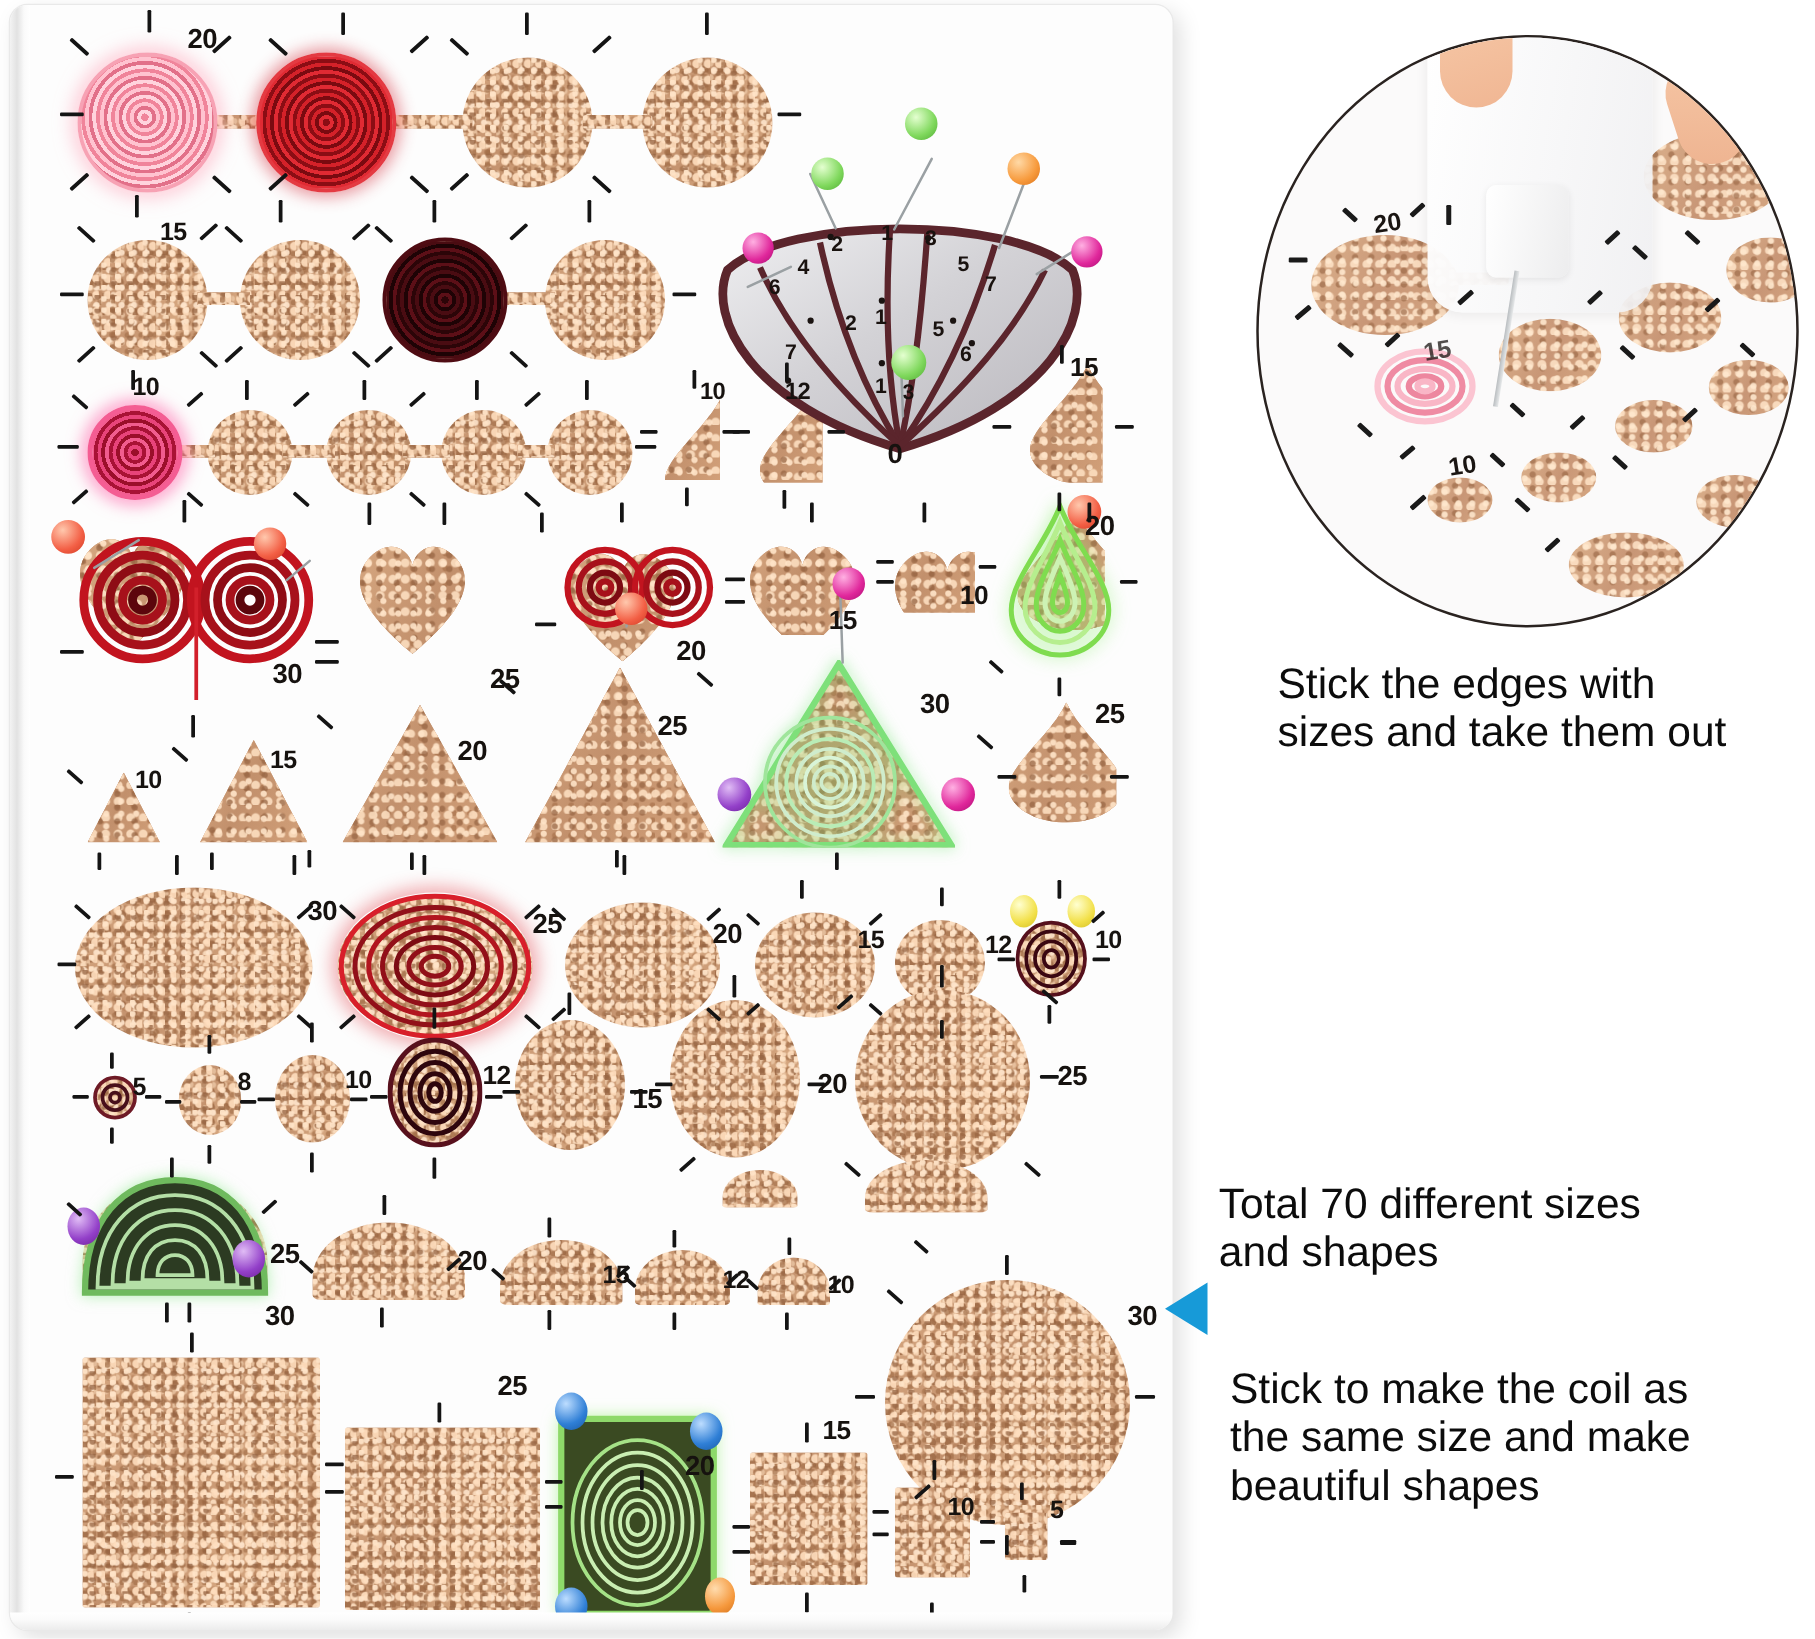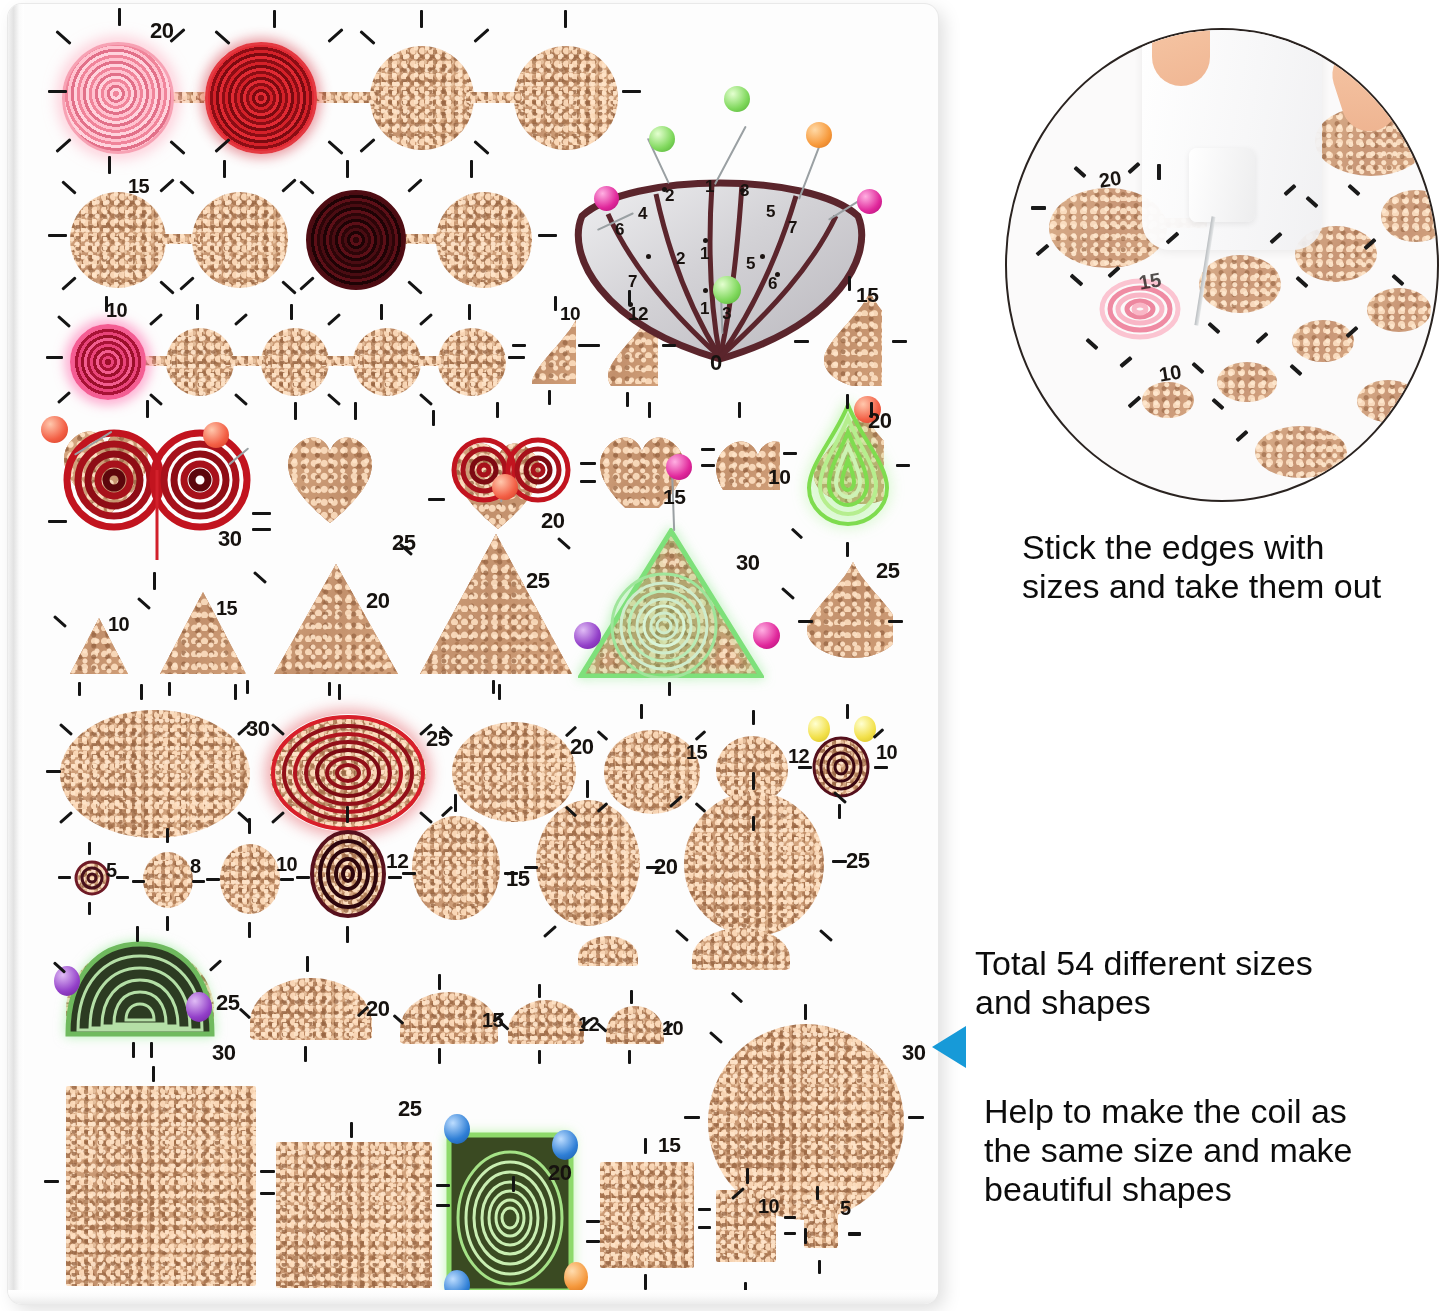--- a/index.html
+++ b/index.html
@@ -847,17 +847,17 @@
   <div class="insettick" style="left:228px;top:404px;width:14px;height:4px;transform:rotate(-42deg);"></div>
 
   <span class="insetnum" style="left:92px;top:138px;transform:rotate(-9deg);">20</span>
   <span class="insetnum" style="left:132px;top:240px;transform:rotate(-10deg);opacity:.75;">15</span>
   <span class="insetnum" style="left:152px;top:332px;transform:rotate(-9deg);">10</span>
 </div>
 
 <div class="txt" style="left:1022px;top:528px;width:420px;">Stick the edges with
 sizes and take them out</div>
 <div id="arrow"></div>
-<div class="txt" style="left:975px;top:944px;width:470px;">Total 54 different sizes
+<div class="txt" style="left:975px;top:944px;width:470px;">Total 70 different sizes
  and shapes</div>
-<div class="txt" style="left:984px;top:1092px;width:460px;">Help to make the coil as
+<div class="txt" style="left:984px;top:1092px;width:460px;">Stick to make the coil as
 the same size and make
 beautiful shapes</div>
 
 </body></html>

